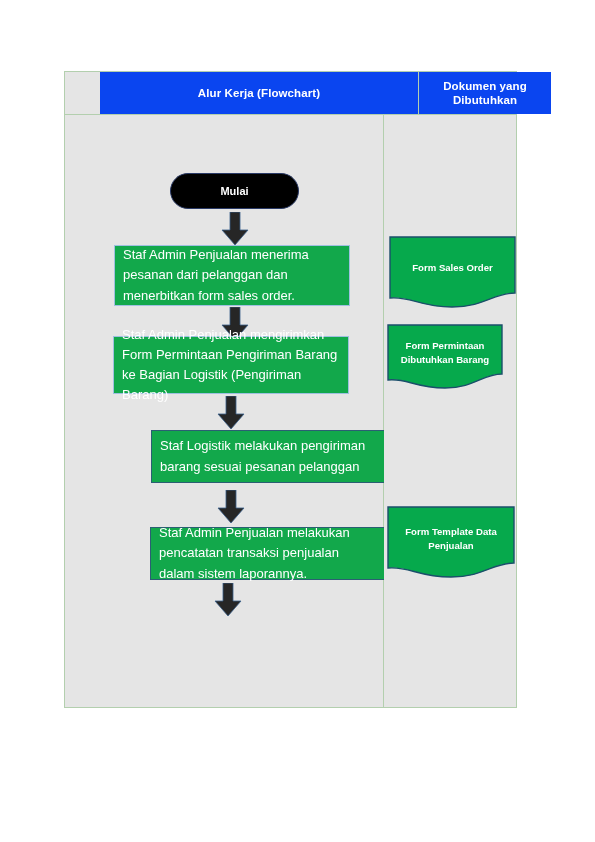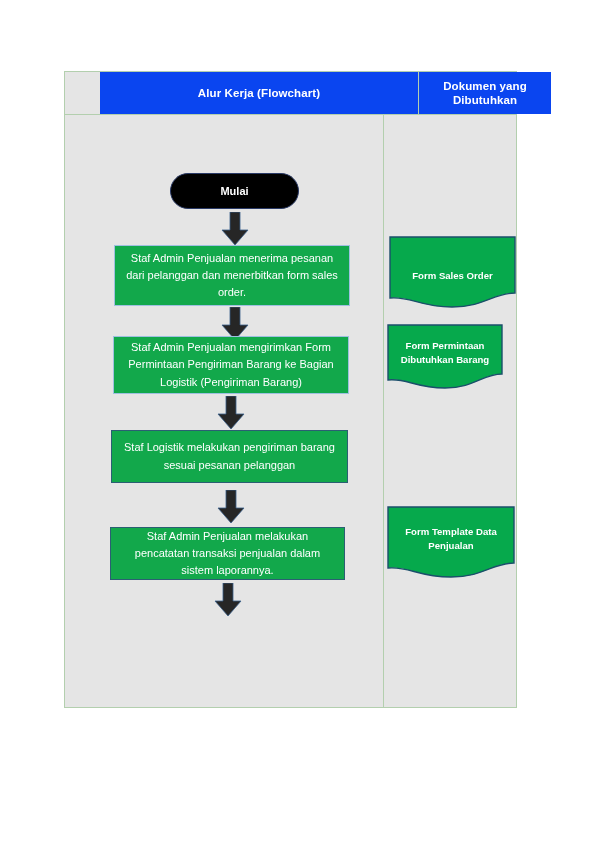--- a/index.html
+++ b/index.html
@@ -73,31 +73,31 @@
     align-items: center;
     justify-content: center;
     text-align: center;
     box-sizing: border-box;
   }
 
   .process {
     position: absolute;
     background: #12a84b;
     color: #ffffff;
-    font-size: 11px;
+    font-size: 13px;
     line-height: 1.55;
     display: flex;
     align-items: center;
     justify-content: center;
-    text-align: center;
+    text-align: left;
     box-sizing: border-box;
     padding: 12px 8px;
   }
   .process.thin-border  { border: 1px solid #9fc0e0; }
-  .process.dark-border  { border: 1px solid #2b5f73; }
+  .process.dark-border  { border: 1px solid #2b5f73; margin-left: 40px; }
 
   
   .arrow {
     position: absolute;
     width: 28px;
     height: 34px;
   }
   .arrow svg { display: block; width: 100%; height: 100%; }
 
   
@@ -174,21 +174,21 @@
 
 
     </div>
 
     <div class="body-cell right">
 
       <div class="doc" style="left:5px; top:121px; width:127px; height:72px;">
         <svg viewBox="0 0 127 72" preserveAspectRatio="none">
           <path d="M1,1 L126,1 L126,57 C104,57 96,71 63,71 C30,71 22,60 1,62 Z" fill="#06a94c" stroke="#1b4f6b" stroke-width="1.4"></path>
         </svg>
-        <div class="doc-label" style="top:25px;margin-top:8px;">Form Sales Order</div>
+        <div class="doc-label" style="top:25px;">Form Sales Order</div>
       </div>
 
       <div class="doc" style="left:3px; top:209px; width:116px; height:66px;">
         <svg viewBox="0 0 116 66" preserveAspectRatio="none">
           <path d="M1,1 L115,1 L115,50 C95,50 88,64 58,64 C28,64 20,54 1,56 Z" fill="#06a94c" stroke="#1b4f6b" stroke-width="1.4"></path>
         </svg>
         <div class="doc-label" style="top:15px;">Form Permintaan Dibutuhkan Barang</div>
       </div>
 
       <div class="doc" style="left:3px; top:391px; width:128px; height:72px;">

